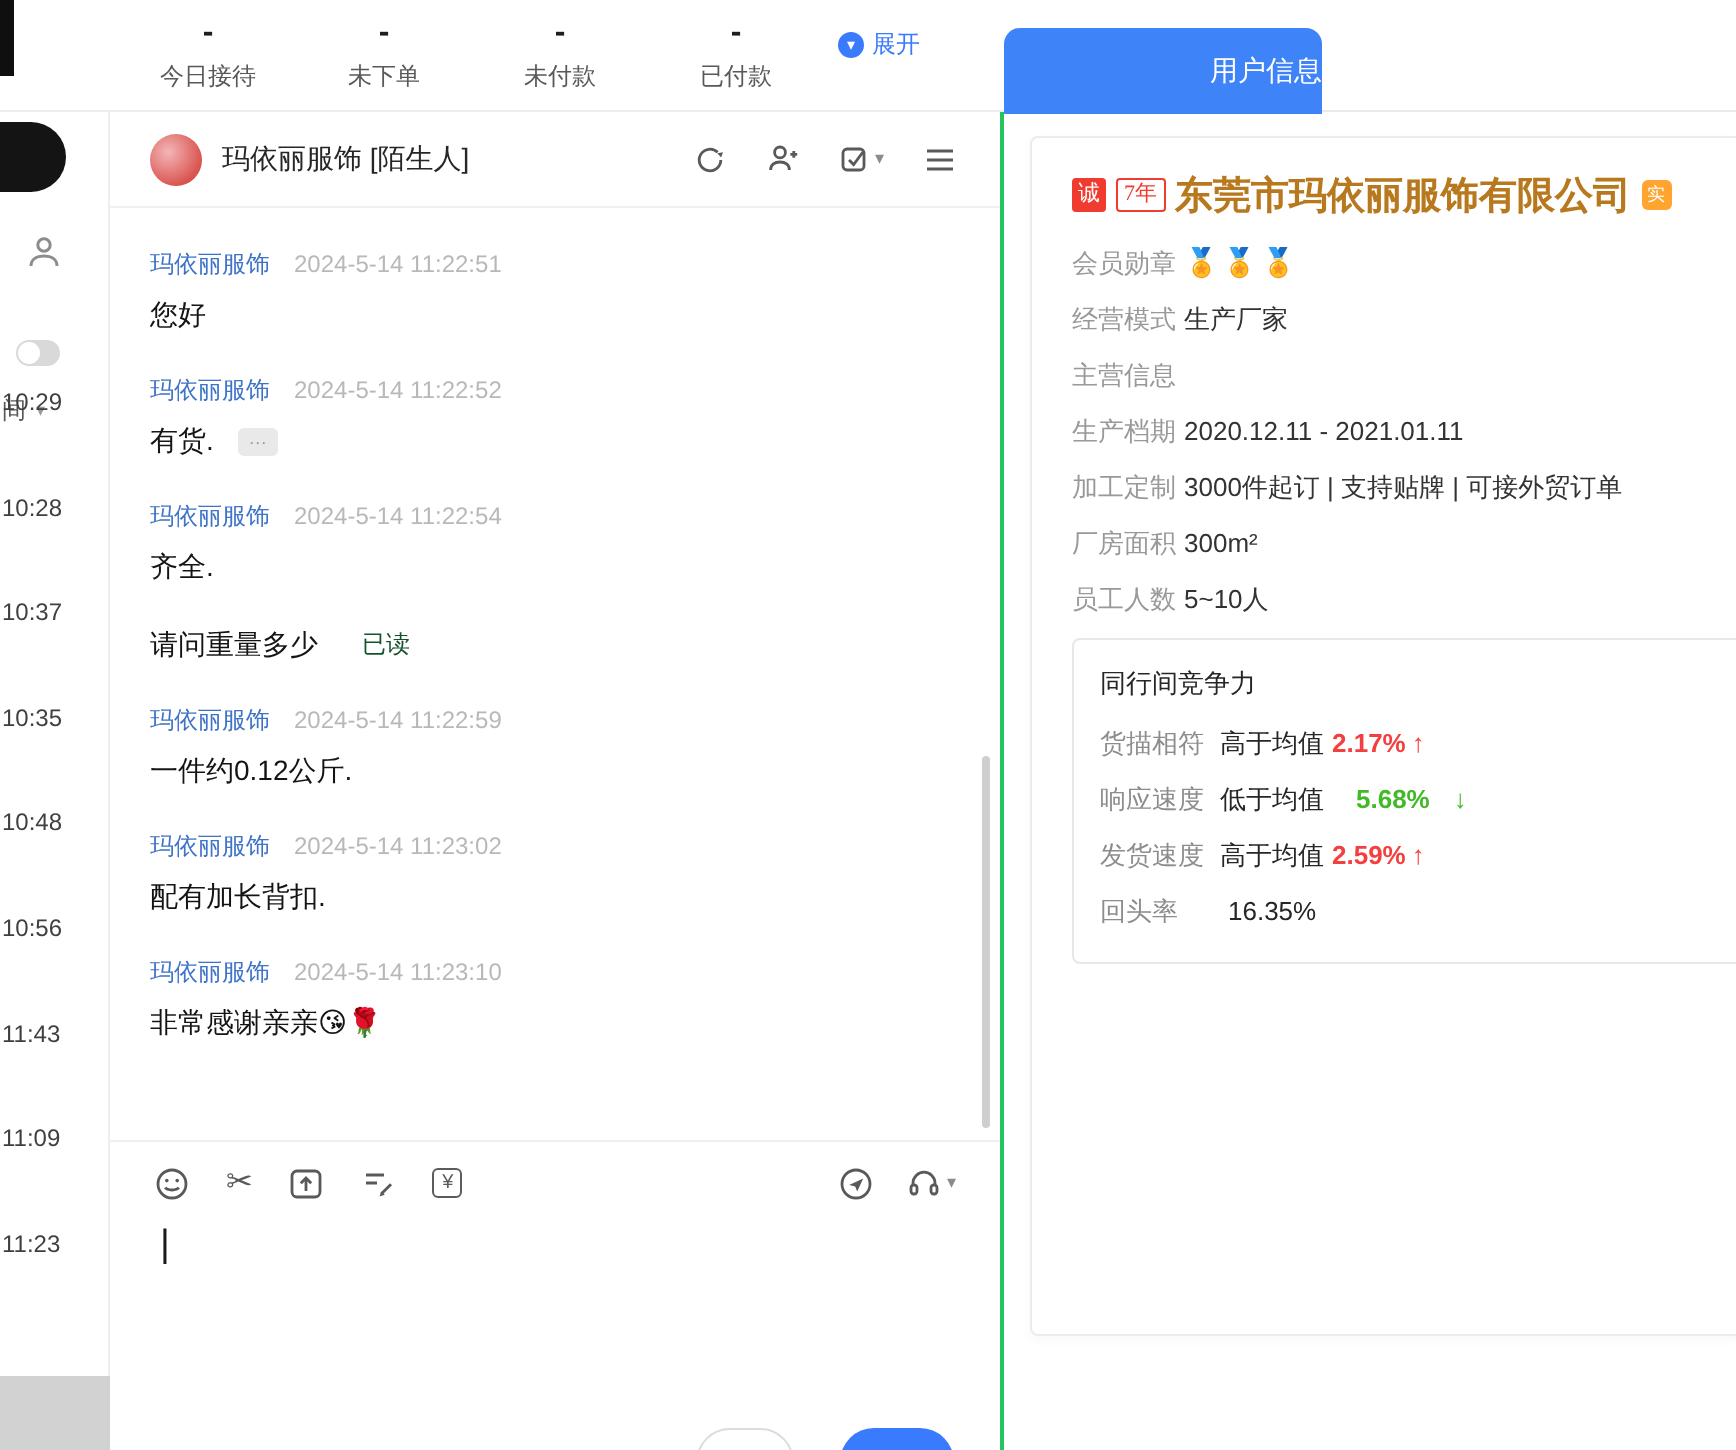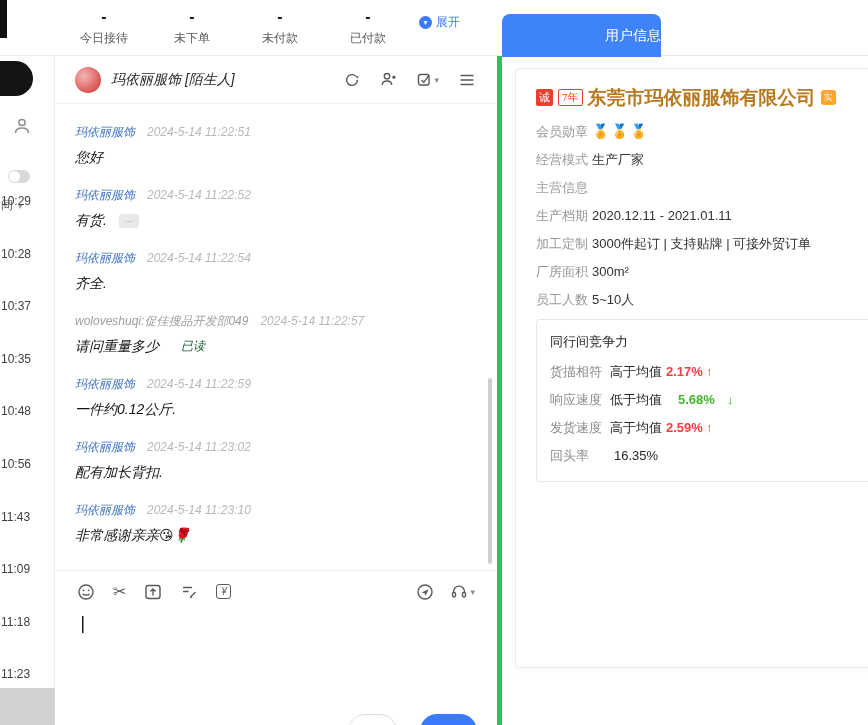--- a/index.html
+++ b/index.html
@@ -32,21 +32,21 @@
   .rail-sort { position:absolute; left:1px; top:141px; font-size:12px; color:#595959;
                display:flex; align-items:center; gap:3px; cursor:pointer; }
   .rail-sort .caret { font-size:9px; color:#9a9a9a; }
   .rail-times { position:absolute; left:0; top:138px; width:55px; }
   .time-item { height:52.6px; display:flex; align-items:flex-start; padding:0 0 2px 1px;
                font-size:12px; color:#404040; position:relative; z-index:2; cursor:pointer; }
   .rail-highlight { position:absolute; left:0; top:632px; width:55px; height:37px; background:#d2d2d2; z-index:1; }
 
   
   .chat-panel { position:absolute; left:55px; top:56px; width:447px; height:669px; background:#fff;
-                border-right:5px solid #22c55e;font-style:italic; }
+                border-right:2px solid #22c55e; }
   .chat-header { height:48px; border-bottom:1px solid #f0f0f0; display:flex; align-items:center;
                  padding:0 22px 0 20px; }
   .chat-avatar { width:26px; height:26px; border-radius:50%; flex-shrink:0;
                  background:radial-gradient(circle at 35% 35%, #f3b6b6, #d9534f 72%); margin-right:10px; }
   .chat-title { font-size:14px; color:#262626; }
   .chat-header-icons { margin-left:auto; display:flex; align-items:center; gap:20px; color:#595959; }
   .icon-btn { display:flex; align-items:center; cursor:pointer; color:#595959; }
   .caret { font-size:9px; color:#8c8c8c; margin-left:2px; }
 
   .messages { padding:20px 20px 0; }
@@ -172,23 +172,20 @@
       <div class="time-item">
           <span>10:56</span>
         </div>
       <div class="time-item">
           <span>11:43</span>
         </div>
       <div class="time-item">
           <span>11:09</span>
         </div>
       <div class="time-item">
-          <span>11:18</span>
-        </div>
-      <div class="time-item">
           <span>11:23</span>
         </div>
     </div>
   </div>
 
   <div class="chat-panel">
     <div class="chat-header">
       <div class="chat-avatar"></div>
       <div class="chat-title">玛依丽服饰 [陌生人]</div>
       <div class="chat-header-icons">
@@ -243,24 +240,20 @@
       <div class="msg">
         <div class="msg-meta">
           <span class="msg-sender">玛依丽服饰</span>
           <span class="msg-time">2024-5-14 11:22:54</span>
         </div>
         <div class="msg-text">
             <span>齐全.</span>
           </div>
       </div>
       <div class="msg self">
-        <div class="msg-meta">
-          <span class="msg-sender">woloveshuqi:促佳搜品开发部049</span>
-          <span class="msg-time">2024-5-14 11:22:57</span>
-        </div>
         <div class="msg-text">
           <span>请问重量多少</span>
           <span class="read-status">已读</span>
         </div>
       </div>
       <div class="msg">
         <div class="msg-meta">
           <span class="msg-sender">玛依丽服饰</span>
           <span class="msg-time">2024-5-14 11:22:59</span>
         </div>

